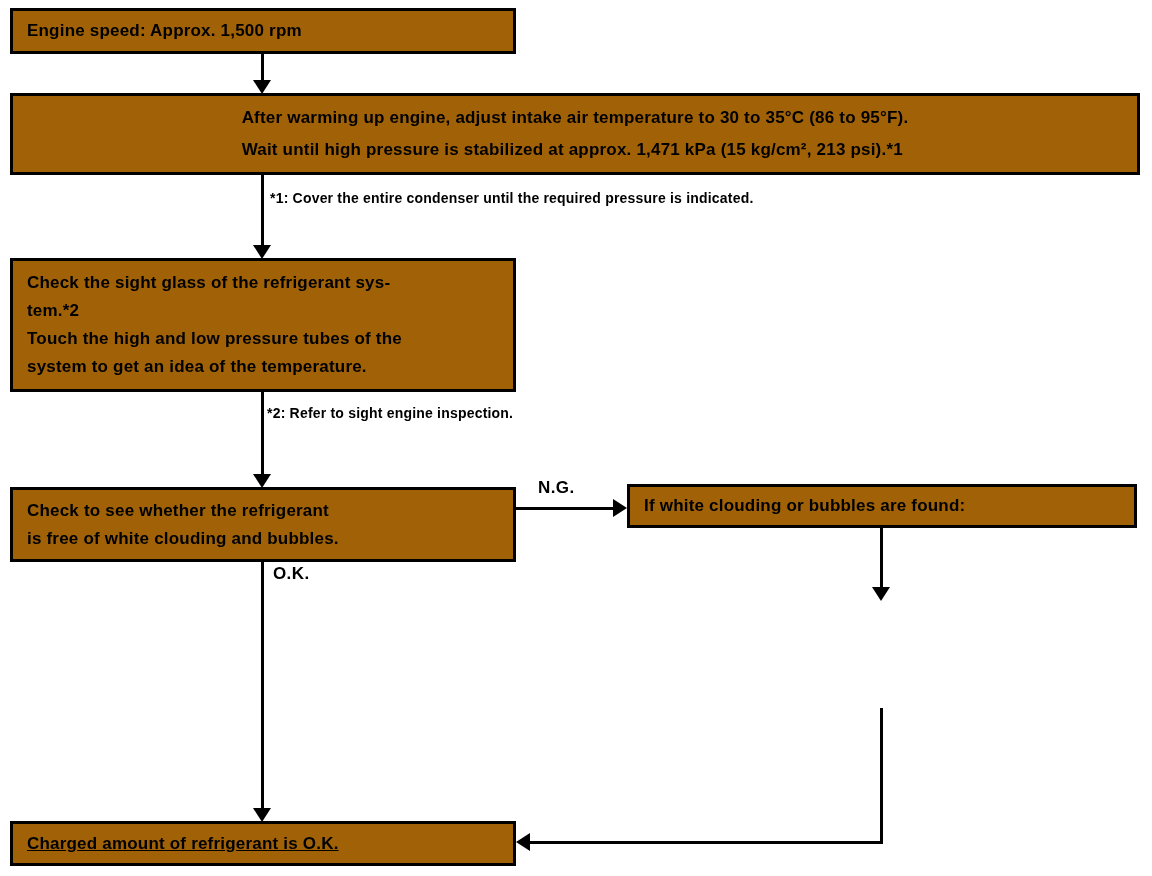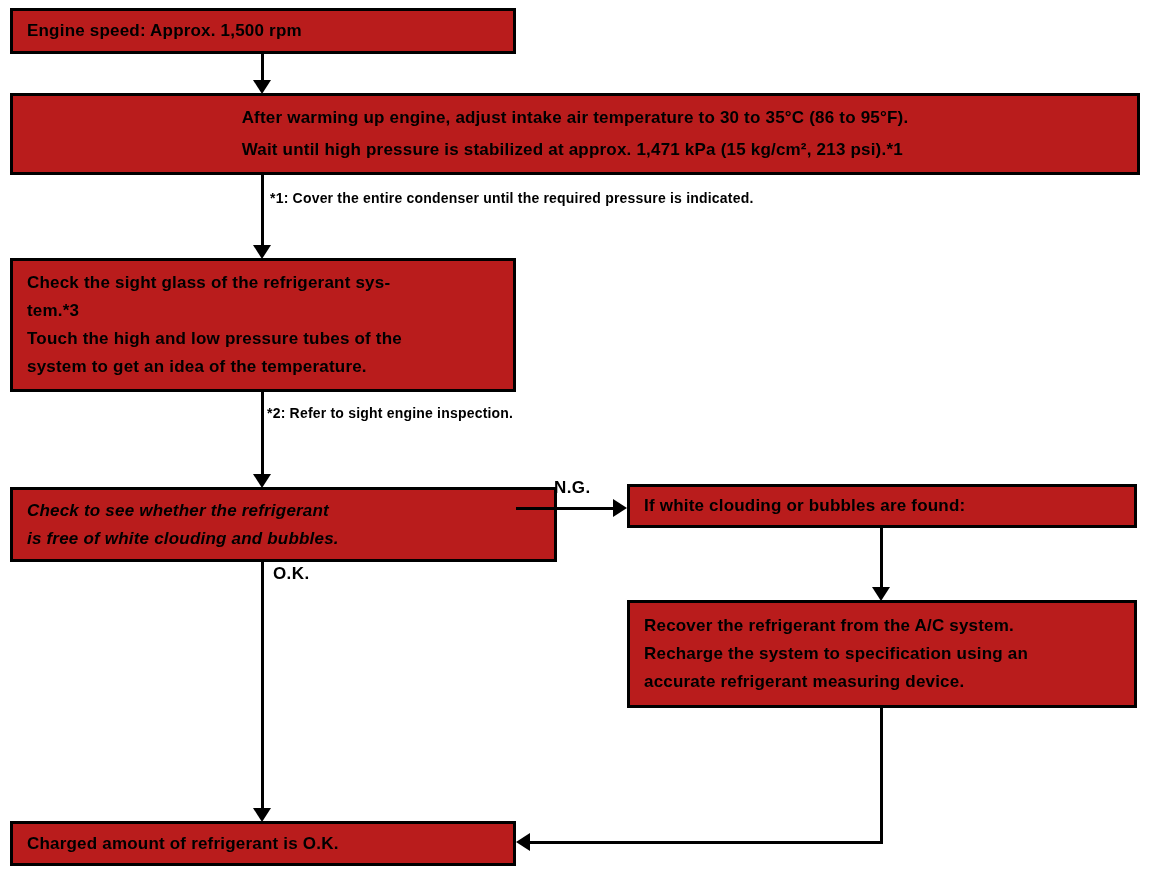--- a/index.html
+++ b/index.html
@@ -12,21 +12,21 @@
     width: 1152px;
     height: 876px;
     background: #ffffff;
     font-family: "Liberation Sans", sans-serif;
     color: #000000;
     overflow: hidden;
   }
   .fbox {
     position: absolute;
     border: 3px solid #000000;
-    background: #b91c1c;
+    background: #a16207;
     box-sizing: border-box;
     font-size: 17px;
     font-weight: bold;
     letter-spacing: 0.2px;
     line-height: 28px;
     white-space: pre-line;
     display: flex;
     align-items: center;
   }
   .fbox .txt { padding: 4px 14px; }
@@ -86,48 +86,43 @@
     <span class="txt">Engine speed: Approx. 1,500 rpm</span>
   </div>
 
   <div class="fbox wide" style="left:10px; top:93px; width:1130px; height:82px;">
     <span class="txt">After warming up engine, adjust intake air temperature to 30 to 35°C (86 to 95°F).
 Wait until high pressure is stabilized at approx. 1,471 kPa (15 kg/cm², 213 psi).*1</span>
   </div>
 
   <div class="fbox" style="left:10px; top:258px; width:506px; height:134px;">
     <span class="txt">Check the sight glass of the refrigerant sys-
-tem.*3
+tem.*2
 Touch the high and low pressure tubes of the
 system to get an idea of the temperature.</span>
   </div>
 
-  <div class="fbox" style="left:10px; top:487px; width:547px; height:75px;font-style:italic;">
+  <div class="fbox" style="left:10px; top:487px; width:506px; height:75px;">
     <span class="txt">Check to see whether the refrigerant
 is free of white clouding and bubbles.</span>
   </div>
 
   <div class="fbox" style="left:627px; top:484px; width:510px; height:44px;">
     <span class="txt">If white clouding or bubbles are found:</span>
   </div>
 
-  <div class="fbox" style="left:627px; top:600px; width:510px; height:108px;">
-    <span class="txt">Recover the refrigerant from the A/C system.
-Recharge the system to specification using an
-accurate refrigerant measuring device.</span>
-  </div>
 
-  <div class="fbox" style="left:10px; top:821px; width:506px; height:45px;">
+  <div class="fbox" style="left:10px; top:821px; width:506px; height:45px;text-decoration:underline;">
     <span class="txt">Charged amount of refrigerant is O.K.</span>
   </div>
 
   <div class="note" style="left:270px; top:190px;">*1: Cover the entire condenser until the required pressure is indicated.</div>
   <div class="note" style="left:267px; top:405px;">*2: Refer to sight engine inspection.</div>
 
-  <div class="edge-label" style="left:554px; top:478px;">N.G.</div>
+  <div class="edge-label" style="left:538px; top:478px;">N.G.</div>
   <div class="edge-label" style="left:273px; top:564px;text-align:right;">O.K.</div>
 
   <div class="vline" style="left:261px; top:53px; height:30px;"></div>
   <div class="arrow-down" style="left:253px; top:80px;"></div>
 
   <div class="vline" style="left:261px; top:175px; height:72px;"></div>
   <div class="arrow-down" style="left:253px; top:245px;"></div>
 
   <div class="vline" style="left:261px; top:392px; height:84px;"></div>
   <div class="arrow-down" style="left:253px; top:474px;"></div>

